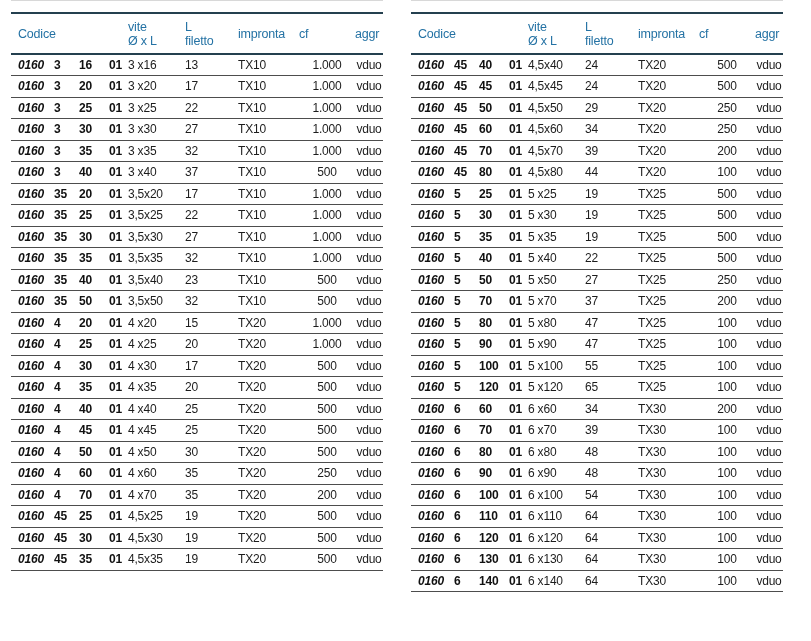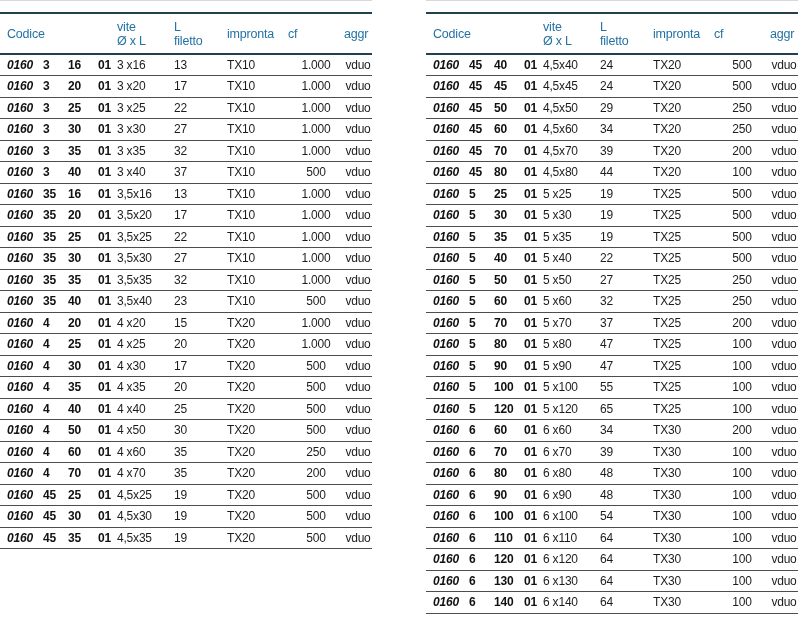--- a/index.html
+++ b/index.html
@@ -16,22 +16,22 @@
     background: #ffffff;
   }
   body {
     width: 811px; height: 641px; overflow: hidden;
     font-family: "Liberation Sans", sans-serif;
     letter-spacing: -0.2px;
     color: var(--cell-text);
   }
   .page {
     display: flex;
-    padding: 0 0;
-    gap: 54px;
+    padding: 0 11px;
+    gap: 28px;
     width: 644px;
   }
   .tablewrap {
     flex: 1 1 0;
     border-top: 1px solid var(--top-hairline);
     padding-top: 11px;
   }
   table {
     width: 100%;
     border-collapse: collapse;
@@ -152,28 +152,20 @@
           </tr>
           <tr>
             <td class="code pad"><span class="cp cp0">0160</span><span class="cp cp1">3</span><span class="cp cp2">40</span><span class="cp cp3">01</span></td>
             <td>3 x40</td>
             <td>37</td>
             <td>TX10</td>
             <td class="center">500</td>
             <td class="center">vduo</td>
           </tr>
           <tr>
-            <td class="code pad"><span class="cp cp0">0160</span><span class="cp cp1">35</span><span class="cp cp2">16</span><span class="cp cp3">01</span></td>
-            <td>3,5x16</td>
-            <td>13</td>
-            <td>TX10</td>
-            <td class="center">1.000</td>
-            <td class="center">vduo</td>
-          </tr>
-          <tr>
             <td class="code pad"><span class="cp cp0">0160</span><span class="cp cp1">35</span><span class="cp cp2">20</span><span class="cp cp3">01</span></td>
             <td>3,5x20</td>
             <td>17</td>
             <td>TX10</td>
             <td class="center">1.000</td>
             <td class="center">vduo</td>
           </tr>
           <tr>
             <td class="code pad"><span class="cp cp0">0160</span><span class="cp cp1">35</span><span class="cp cp2">25</span><span class="cp cp3">01</span></td>
             <td>3,5x25</td>
@@ -200,20 +192,28 @@
           </tr>
           <tr>
             <td class="code pad"><span class="cp cp0">0160</span><span class="cp cp1">35</span><span class="cp cp2">40</span><span class="cp cp3">01</span></td>
             <td>3,5x40</td>
             <td>23</td>
             <td>TX10</td>
             <td class="center">500</td>
             <td class="center">vduo</td>
           </tr>
           <tr>
+            <td class="code pad"><span class="cp cp0">0160</span><span class="cp cp1">35</span><span class="cp cp2">50</span><span class="cp cp3">01</span></td>
+            <td>3,5x50</td>
+            <td>32</td>
+            <td>TX10</td>
+            <td class="center">500</td>
+            <td class="center">vduo</td>
+          </tr>
+          <tr>
             <td class="code pad"><span class="cp cp0">0160</span><span class="cp cp1">4</span><span class="cp cp2">20</span><span class="cp cp3">01</span></td>
             <td>4 x20</td>
             <td>15</td>
             <td>TX20</td>
             <td class="center">1.000</td>
             <td class="center">vduo</td>
           </tr>
           <tr>
             <td class="code pad"><span class="cp cp0">0160</span><span class="cp cp1">4</span><span class="cp cp2">25</span><span class="cp cp3">01</span></td>
             <td>4 x25</td>
@@ -234,20 +234,28 @@
             <td class="code pad"><span class="cp cp0">0160</span><span class="cp cp1">4</span><span class="cp cp2">35</span><span class="cp cp3">01</span></td>
             <td>4 x35</td>
             <td>20</td>
             <td>TX20</td>
             <td class="center">500</td>
             <td class="center">vduo</td>
           </tr>
           <tr>
             <td class="code pad"><span class="cp cp0">0160</span><span class="cp cp1">4</span><span class="cp cp2">40</span><span class="cp cp3">01</span></td>
             <td>4 x40</td>
+            <td>25</td>
+            <td>TX20</td>
+            <td class="center">500</td>
+            <td class="center">vduo</td>
+          </tr>
+          <tr>
+            <td class="code pad"><span class="cp cp0">0160</span><span class="cp cp1">4</span><span class="cp cp2">45</span><span class="cp cp3">01</span></td>
+            <td>4 x45</td>
             <td>25</td>
             <td>TX20</td>
             <td class="center">500</td>
             <td class="center">vduo</td>
           </tr>
           <tr>
             <td class="code pad"><span class="cp cp0">0160</span><span class="cp cp1">4</span><span class="cp cp2">50</span><span class="cp cp3">01</span></td>
             <td>4 x50</td>
             <td>30</td>
             <td>TX20</td>
@@ -407,28 +415,20 @@
           </tr>
           <tr>
             <td class="code pad"><span class="cp cp0">0160</span><span class="cp cp1">5</span><span class="cp cp2">50</span><span class="cp cp3">01</span></td>
             <td>5 x50</td>
             <td>27</td>
             <td>TX25</td>
             <td class="center">250</td>
             <td class="center">vduo</td>
           </tr>
           <tr>
-            <td class="code pad"><span class="cp cp0">0160</span><span class="cp cp1">5</span><span class="cp cp2">60</span><span class="cp cp3">01</span></td>
-            <td>5 x60</td>
-            <td>32</td>
-            <td>TX25</td>
-            <td class="center">250</td>
-            <td class="center">vduo</td>
-          </tr>
-          <tr>
             <td class="code pad"><span class="cp cp0">0160</span><span class="cp cp1">5</span><span class="cp cp2">70</span><span class="cp cp3">01</span></td>
             <td>5 x70</td>
             <td>37</td>
             <td>TX25</td>
             <td class="center">200</td>
             <td class="center">vduo</td>
           </tr>
           <tr>
             <td class="code pad"><span class="cp cp0">0160</span><span class="cp cp1">5</span><span class="cp cp2">80</span><span class="cp cp3">01</span></td>
             <td>5 x80</td>

